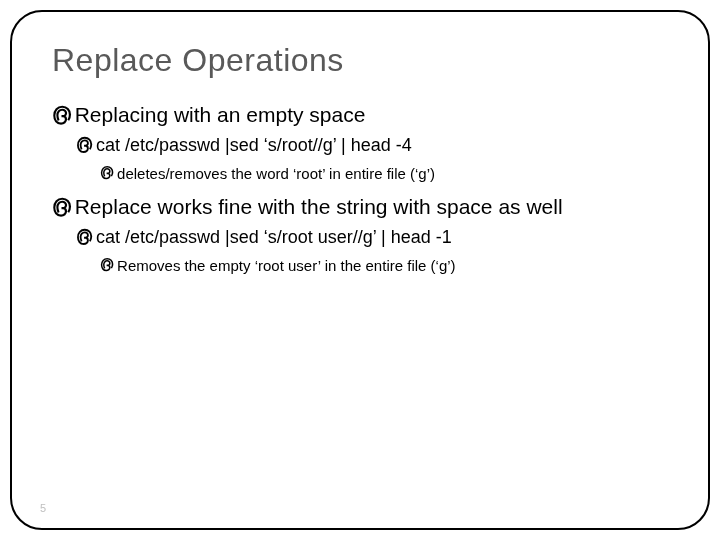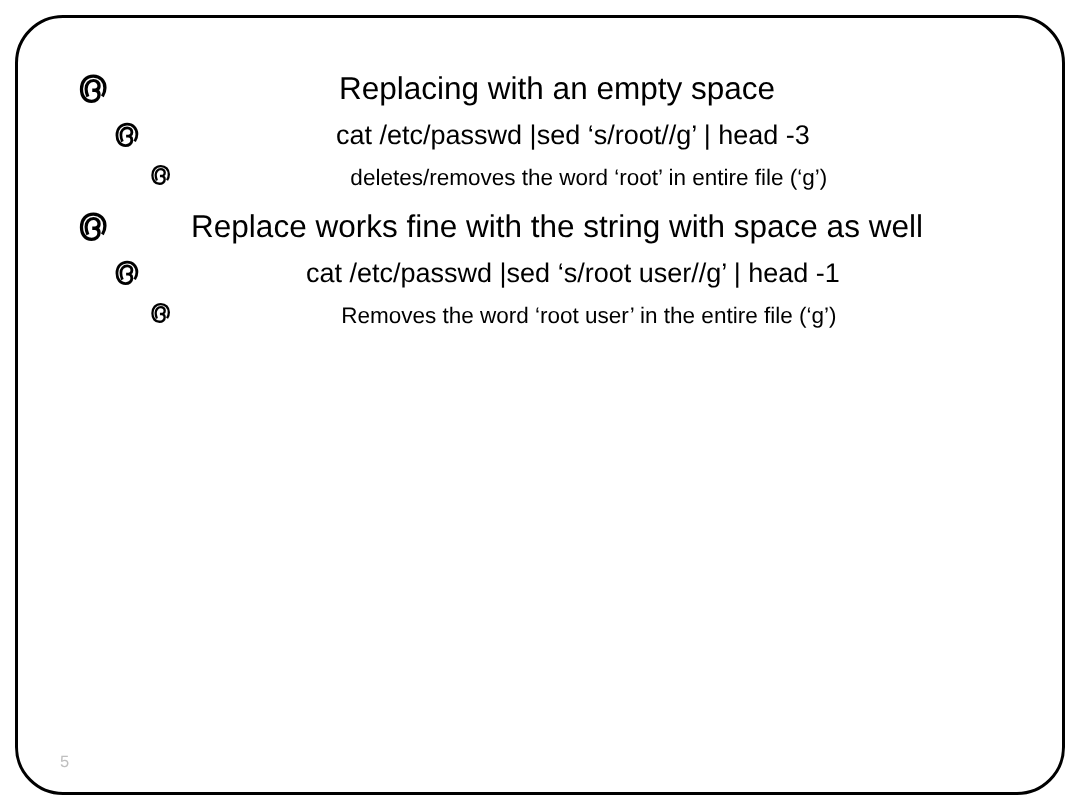--- a/index.html
+++ b/index.html
@@ -55,60 +55,60 @@
     margin-right: 4px;
     flex: 0 0 auto;
     display: inline-block;
     transform: translateY(-1px);
   }
   .lvl1 .bullet { font-size: 20px; }
   .lvl2 .bullet { font-size: 17px; }
   .lvl3 .bullet { font-size: 14px; }
   .txt {
     flex: 1 1 auto;
-    text-align: center;
   }
   .pagenum {
     position: absolute;
     left: 28px;
     bottom: 14px;
     font-size: 11px;
     color: #bfbfbf;
   }
 </style>
 </head>
 <body>
 
 <div class="slide">
 
+  <h1 class="title">Replace Operations</h1>
 
   <div class="lvl1">
     <span class="bullet">൫</span>
     <span class="txt">Replacing with an empty space</span>
   </div>
 
   <div class="lvl2">
     <span class="bullet">൫</span>
-    <span class="txt">cat /etc/passwd |sed ‘s/root//g’ | head -3</span>
+    <span class="txt">cat /etc/passwd |sed ‘s/root//g’ | head -4</span>
   </div>
 
   <div class="lvl3">
     <span class="bullet">൫</span>
     <span class="txt">deletes/removes the word ‘root’ in entire file (‘g’)</span>
   </div>
 
   <div class="lvl1">
     <span class="bullet">൫</span>
     <span class="txt">Replace works fine with the string with space as well</span>
   </div>
 
   <div class="lvl2">
     <span class="bullet">൫</span>
     <span class="txt">cat /etc/passwd |sed ‘s/root user//g’ | head -1</span>
   </div>
 
   <div class="lvl3">
     <span class="bullet">൫</span>
-    <span class="txt">Removes the word ‘root user’ in the entire file (‘g’)</span>
+    <span class="txt">Removes the empty ‘root user’ in the entire file (‘g’)</span>
   </div>
 
   <div class="pagenum">5</div>
 </div>
 
 </body></html>

